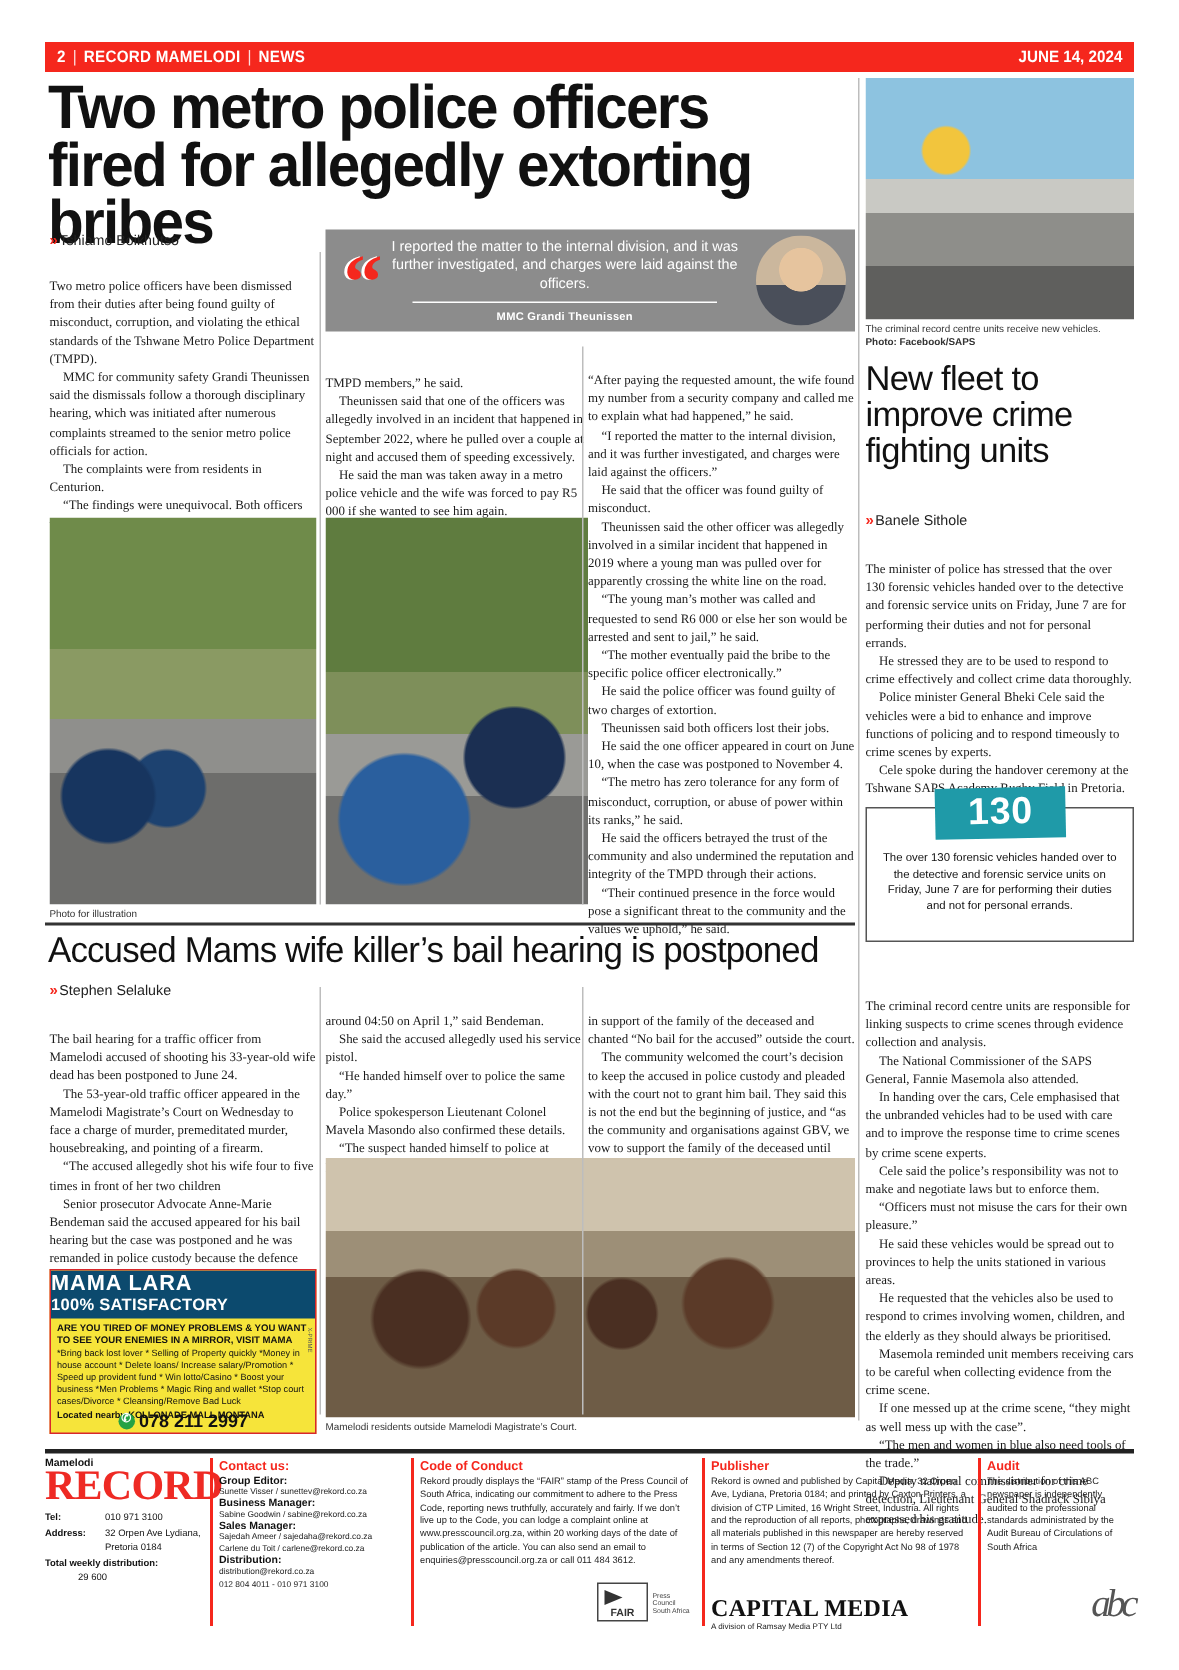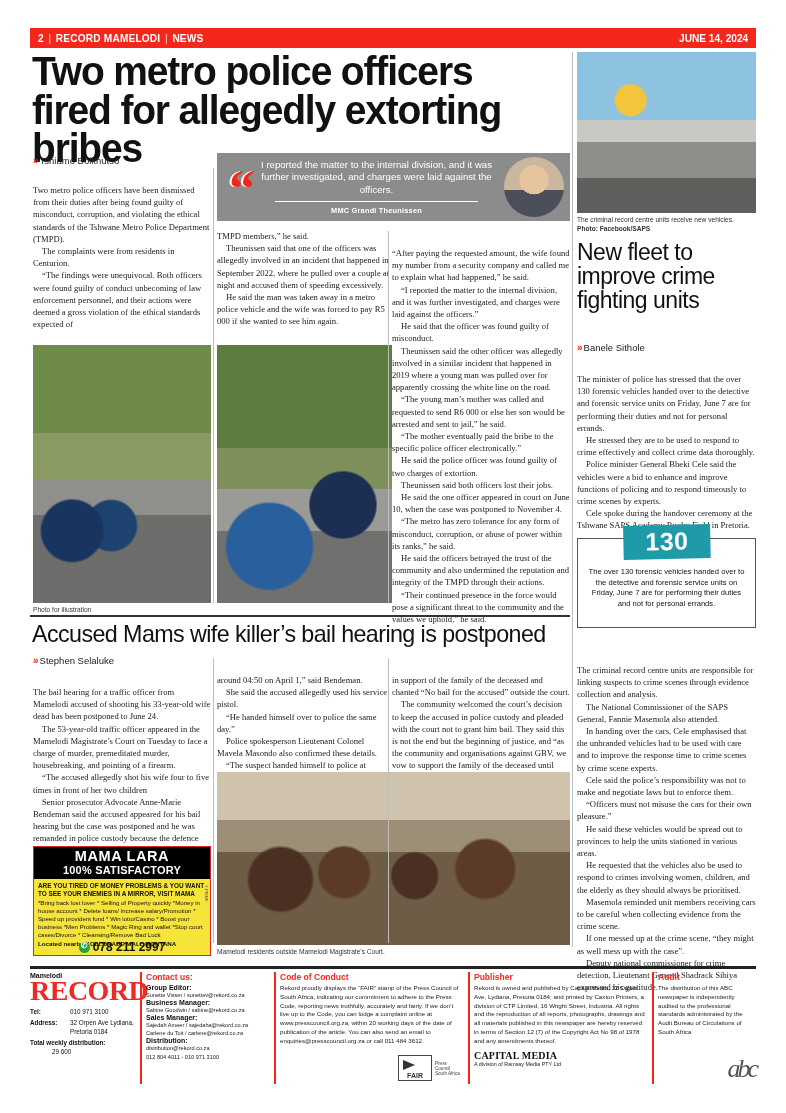--- a/index.html
+++ b/index.html
@@ -59,21 +59,21 @@
     border-radius: 50%; overflow: hidden; background: #c9a98c;
   }
 
   
   .col-text { font-family: "Liberation Serif", serif; font-size: 8.6px;
     line-height: 1.42; color: #1a1a1a; text-align: left; }
   .col-text p { text-indent: 9px; }
   .col-text p.noindent { text-indent: 0; margin-top: 16px; }
 
   #s1c1 { position: absolute; left: 33px; top: 168px; width: 178px; }
-  #s1c2 { position: absolute; left: 217px; top: 214px; width: 175px; font-family: Liberation Serif, serif; }
+  #s1c2 { position: absolute; left: 217px; top: 233px; width: 175px; font-family: Liberation Serif, serif; }
   #s1c3 { position: absolute; left: 392px; top: 231px; width: 178px; }
 
   
   .photo1 {
     position: absolute; left: 33px; top: 345px; width: 178px; height: 258px;
     overflow: hidden; background: #5b6b4a;
   }
   .photo1b {
     position: absolute; left: 217px; top: 345px; width: 175px; height: 258px;
     overflow: hidden; background: #5b6b4a;
@@ -105,21 +105,21 @@
     position: absolute; left: 217px; top: 772px; width: 353px; height: 173px;
     overflow: hidden; background: #6a5a48;
   }
   #cap2 { left: 217px; top: 948px; }
 
   
   .ad {
     position: absolute; left: 33px; top: 846px; width: 178px; height: 110px;
     border: 1px solid #d8272c; background: #f6e43a; overflow: hidden;
   }
-  .ad-head { background: #000000; color: #fff; text-align: center;
+  .ad-head { background: #0c4a6e; color: #fff; 
     font-family: "Liberation Sans", sans-serif; padding: 2px 0 3px; }
   .ad-title { font-size: 14.5px; font-weight: bold; letter-spacing: .6px; line-height: 1.05; }
   .ad-sub { font-size: 11px; font-weight: bold; letter-spacing: .2px; line-height: 1.1; }
   .ad-body { padding: 3px 4px 0; font-family: "Liberation Sans", sans-serif;
     font-size: 6.1px; line-height: 1.3; color: #111; }
   .ad-lead { font-weight: bold; font-size: 6.4px; line-height: 1.22; display: block; margin-bottom: 1px;}
   .ad-loc { font-weight: bold; font-size: 6.2px; display: block; margin-top: 1px; }
   .ad-phone { position: absolute; left: 0; bottom: 1px; width: 100%;
     text-align: center; font-family: "Liberation Sans", sans-serif;
     font-size: 12px; font-weight: bold; color: #111;
@@ -177,22 +177,22 @@
     font-size: 28px; color: #ee2a24; line-height: .95; letter-spacing: -.5px; }
   .mast-row { display: flex; font-size: 6.3px; color: #111; margin-top: 3px; line-height: 1.35; }
   .mast-row .k { font-weight: bold; width: 40px; flex: none; }
   .fair-stamp { display: inline-block; width: 34px; height: 26px; border: 1px solid #444;
     vertical-align: middle; position: relative; background:#fff; }
   .fair-stamp .tri { position: absolute; left: 4px; top: 4px; width: 0; height: 0;
     border-left: 12px solid #333; border-top: 5px solid transparent; border-bottom: 5px solid transparent; }
   .fair-stamp .ftxt2 { position: absolute; left: 0; bottom: 1px; width: 100%; text-align: center;
     font-size: 7px; font-weight: bold; color: #333; }
   .fair-label { font-size: 4.6px; color:#444; }
-  .cap-media { font-family: "Liberation Serif", serif; font-weight: bold; font-size: 10px;
-    color: #111; letter-spacing: .2px; margin-top: 4px; }
+  .cap-media { font-family: "Liberation Serif", serif; font-weight: bold; font-size: 16px;
+    color: #111; letter-spacing: .2px; margin-top: 18px; }
   .cap-media-sub { font-size: 5.4px; color: #222; font-family: "Liberation Sans", sans-serif; }
   .abc-logo { font-family: "Liberation Serif", serif; font-size: 26px; color: #555;
     letter-spacing: -3px; font-style: italic; }
 
   
   .img-police {
     width: 100%; height: 100%;
     background:
       radial-gradient(circle at 22% 72%, #17355f 0 13%, transparent 14%),
       radial-gradient(circle at 44% 70%, #1d4270 0 12%, transparent 13%),
@@ -259,20 +259,21 @@
       <div class="quote-rule"></div>
       <div class="quote-attr">MMC Grandi Theunissen</div>
     </div>
     <div class="quote-face">
         <div class="img-face"></div>
       </div>
   </div>
 
   <div class="col-text" id="s1c1">
       <p class="noindent">Two metro police officers have been dismissed from their duties after being found guilty of misconduct, corruption, and violating the ethical standards of the Tshwane Metro Police Department (TMPD).</p>
+      <p>MMC for community safety Grandi Theunissen said the dismissals follow a thorough disciplinary hearing, which was initiated after numerous complaints streamed to the senior metro police officials for action.</p>
       <p>The complaints were from residents in Centurion.</p>
       <p>“The findings were unequivocal. Both officers were found guilty of conduct unbecoming of law enforcement personnel, and their actions were deemed a gross violation of the ethical standards expected of</p>
     </div>
   <div class="col-text" id="s1c2">
       <p class="noindent">TMPD members,” he said.</p>
       <p>Theunissen said that one of the officers was allegedly involved in an incident that happened in September 2022, where he pulled over a couple at night and accused them of speeding excessively.</p>
       <p>He said the man was taken away in a metro police vehicle and the wife was forced to pay R5 000 if she wanted to see him again.</p>
     </div>
   <div class="col-text" id="s1c3">
       <p class="noindent">“After paying the requested amount, the wife found my number from a security company and called me to explain what had happened,” he said.</p>
@@ -304,21 +305,21 @@
   <div class="hrule" style="left:30px; top:615px; width:540px; height:2px;"></div>
   <div class="headline-2">Accused Mams wife killer’s bail hearing is postponed</div>
 
   <div class="byline" id="byline-2">
     <span class="arrows">»</span>
     <span>Stephen Selaluke</span>
   </div>
 
   <div class="col-text" id="s2c1">
       <p class="noindent">The bail hearing for a traffic officer from Mamelodi accused of shooting his 33-year-old wife dead has been postponed to June 24.</p>
-      <p>The 53-year-old traffic officer appeared in the Mamelodi Magistrate’s Court on Tuesday to face a charge of murder, premeditated murder, housebreaking, and pointing of a firearm.</p>
+      <p>The 53-year-old traffic officer appeared in the Mamelodi Magistrate’s Court on Wednesday to face a charge of murder, premeditated murder, housebreaking, and pointing of a firearm.</p>
       <p>“The accused allegedly shot his wife four to five times in front of her two children</p>
       <p>Senior prosecutor Advocate Anne-Marie Bendeman said the accused appeared for his bail hearing but the case was postponed and he was remanded in police custody because the defence attorney was not available.</p>
     </div>
   <div class="col-text" id="s2c2">
       <p class="noindent">around 04:50 on April 1,” said Bendeman.</p>
       <p>She said the accused allegedly used his service pistol.</p>
       <p>“He handed himself over to police the same day.”</p>
       <p>Police spokesperson Lieutenant Colonel Mavela Masondo also confirmed these details.</p>
       <p>“The suspect handed himself to police at Mamelodi East,” said Mavela.</p>
       <p>Once again, community members came</p>
@@ -379,20 +380,21 @@
   <div class="col-text" id="s3c2">
       <p class="noindent">The criminal record centre units are responsible for linking suspects to crime scenes through evidence collection and analysis.</p>
       <p>The National Commissioner of the SAPS General, Fannie Masemola also attended.</p>
       <p>In handing over the cars, Cele emphasised that the unbranded vehicles had to be used with care and to improve the response time to crime scenes by crime scene experts.</p>
       <p>Cele said the police’s responsibility was not to make and negotiate laws but to enforce them.</p>
       <p>“Officers must not misuse the cars for their own pleasure.”</p>
       <p>He said these vehicles would be spread out to provinces to help the units stationed in various areas.</p>
       <p>He requested that the vehicles also be used to respond to crimes involving women, children, and the elderly as they should always be prioritised.</p>
       <p>Masemola reminded unit members receiving cars to be careful when collecting evidence from the crime scene.</p>
       <p>If one messed up at the crime scene, “they might as well mess up with the case”.</p>
+      <p>“The men and women in blue also need tools of the trade.”</p>
       <p>Deputy national commissioner for crime detection, Lieutenant General Shadrack Sibiya expressed his gratitude.</p>
     </div>
 
   <div class="footer-rule"></div>
   <div class="footer">
 
     <div class="fcol" style="left:0; width:108px;">
       <div class="masthead-kicker">Mamelodi</div>
       <div class="masthead-word">RECORD</div>
       <div class="mast-row">

